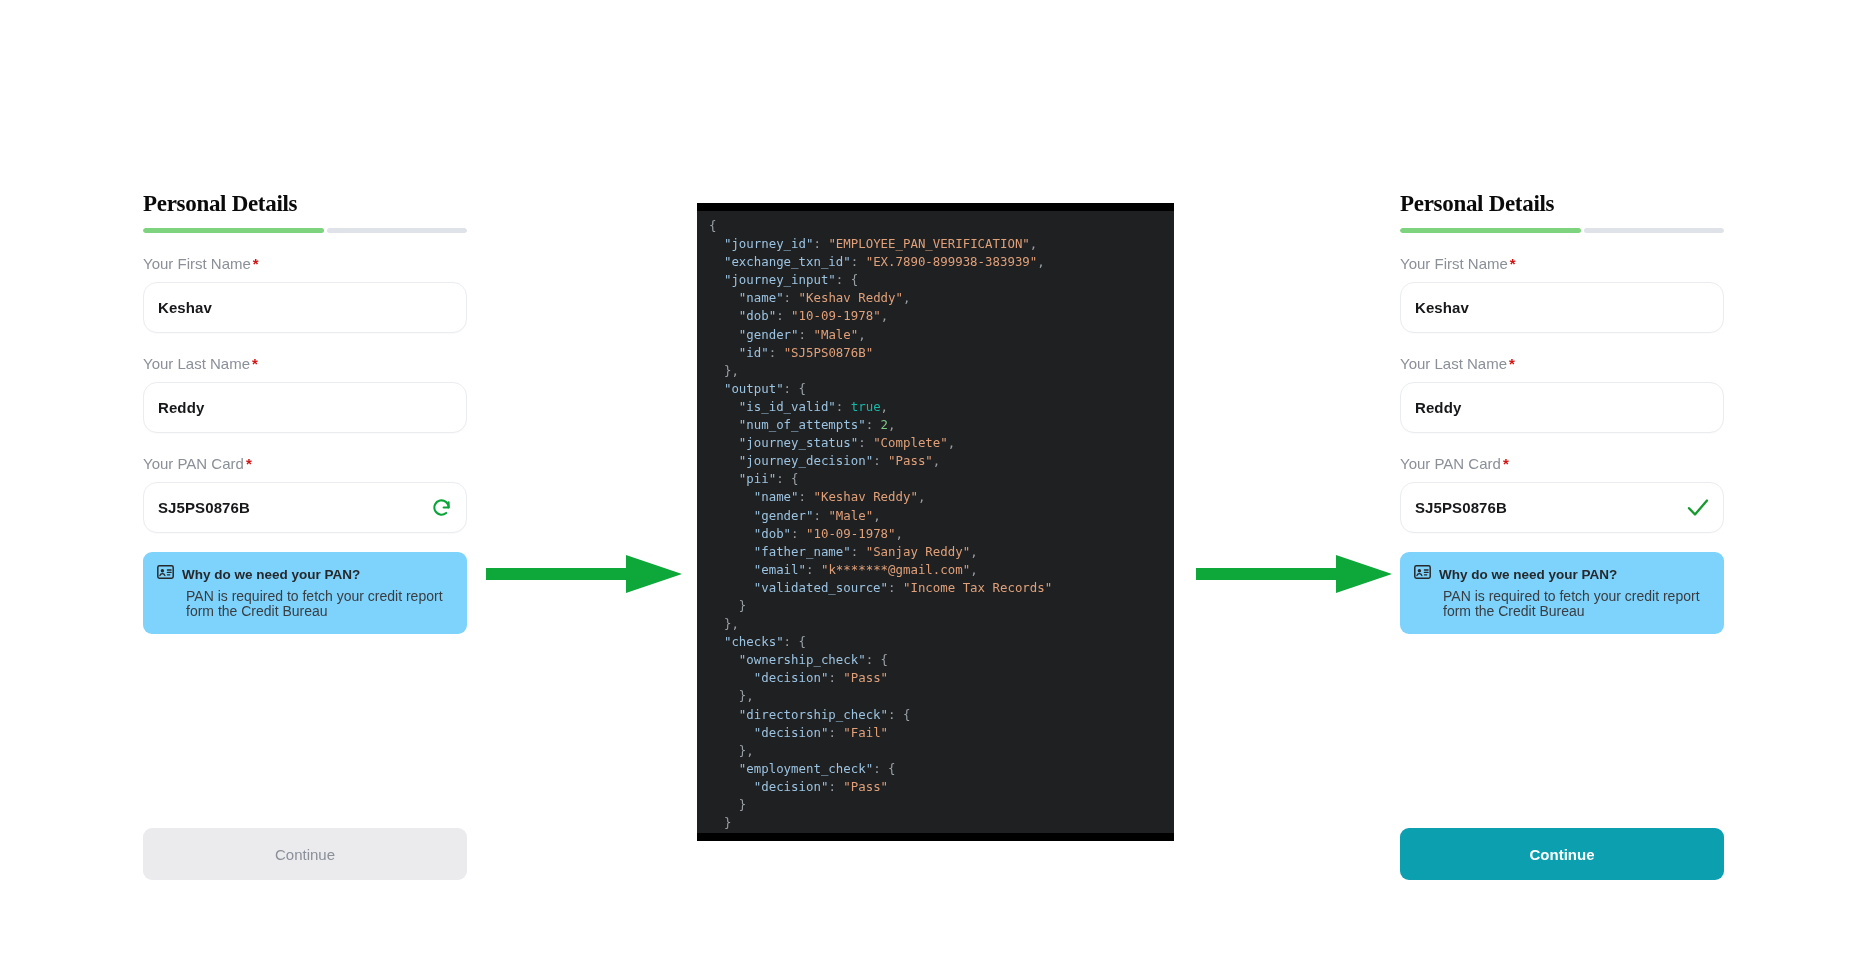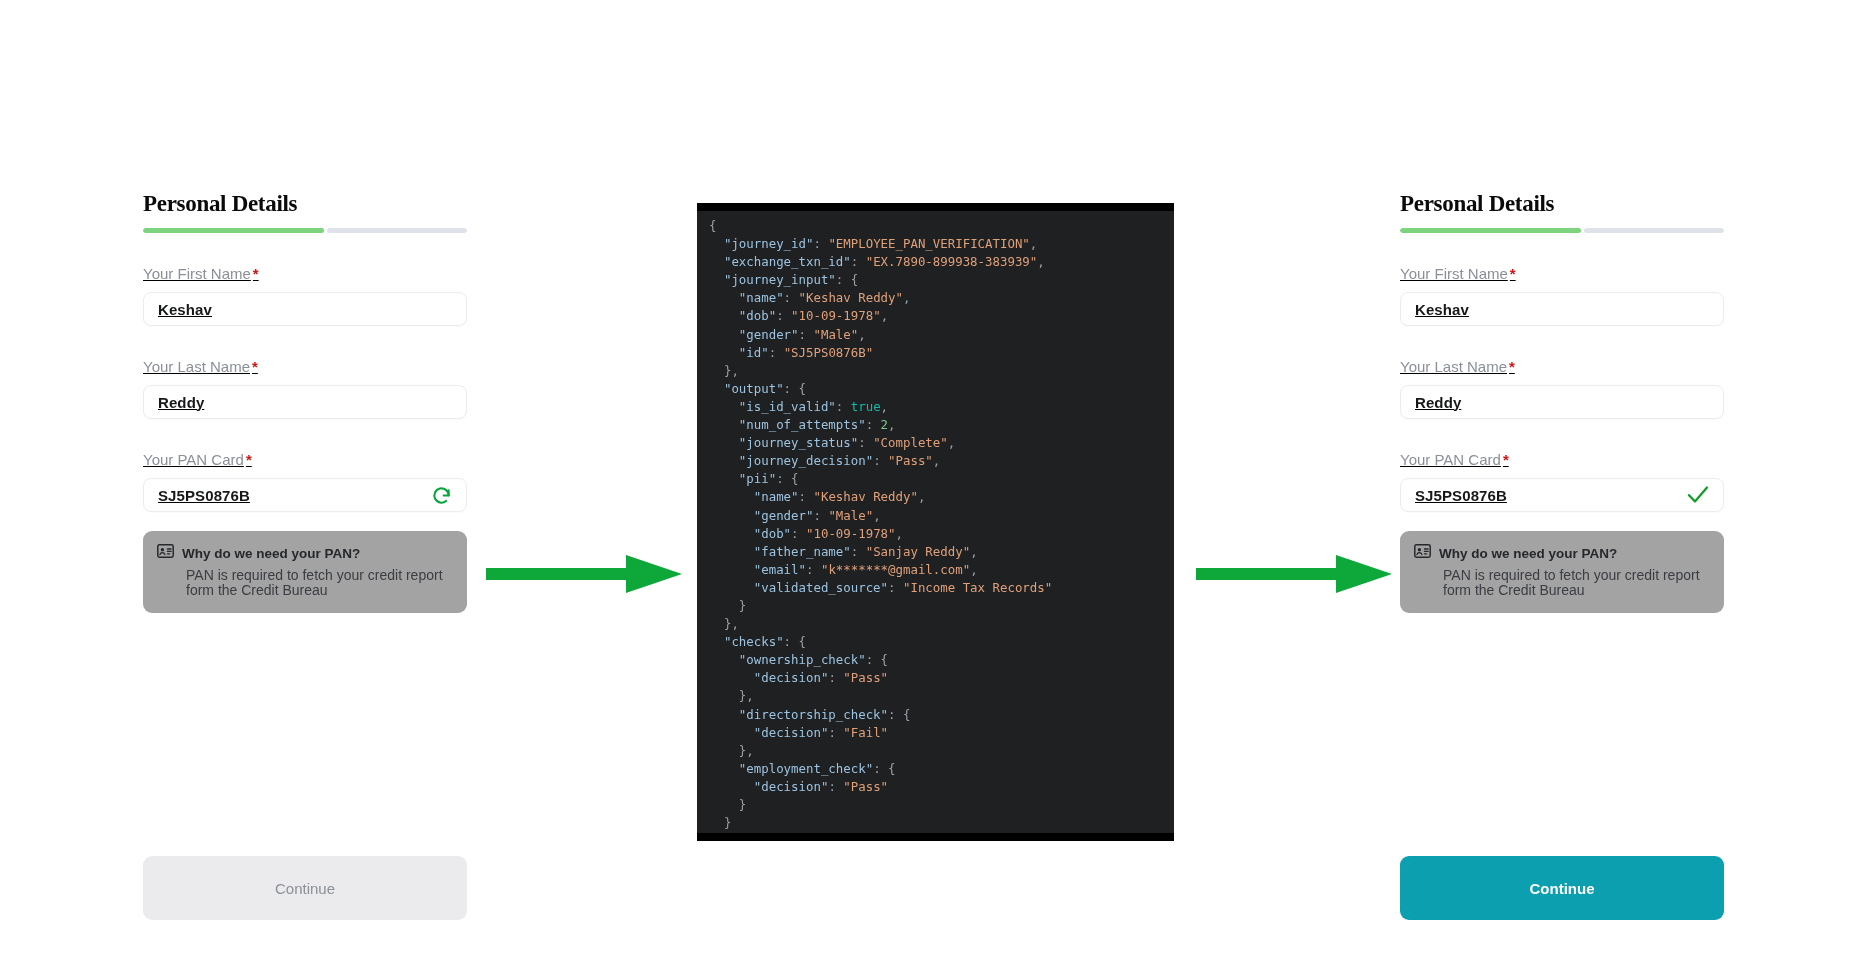--- a/index.html
+++ b/index.html
@@ -21,71 +21,70 @@
     font-size: 23px; font-weight: bold; color: #0a0a0a;
     letter-spacing: -0.3px; line-height: 28px; font-family: Liberation Serif, serif;
   }
   .progress-track {
     margin-top: 10px; height: 5px; width: 324px;
     display: flex; gap: 3px; border-radius: 3px; overflow: hidden;
   }
   .progress-fill { width: 56%; background: #7ed47e; border-radius: 3px; }
   .progress-rest { flex: 1; background: #dfe2e8; border-radius: 3px; }
 
-  .field { margin-top: 32px; text-decoration: underline; }
+  .field { margin-top: 22px; }
   .field-label {
     font-size: 15px; color: #8a8f98; font-weight: normal;
     line-height: 18px; margin-bottom: 9px; display: block;
   }
   .req { color: #d01414; font-weight: bold; margin-left: 2px; }
 
   .input-box {
     position: relative;
-    height: 34px; width: 324px;
+    height: 51px; width: 324px;
     border: 1.5px solid #eaecef;
-    border-radius: 8px;
+    border-radius: 14px;
     background: #ffffff;
     display: flex; align-items: center;
     padding: 0 14px 0 14px;
     box-shadow: 0 1px 1px rgba(16,24,40,0.02);
   }
   .input-value {
     font-size: 15px; font-weight: bold; color: #17181a;
     letter-spacing: 0.1px;
   }
   .input-adorn {
     position: absolute; right: 14px; top: 50%;
     transform: translateY(-50%);
     width: 22px; height: 22px;
     display: flex; align-items: center; justify-content: center;
   }
 
   
   .callout {
     margin-top: 19px;
     width: 324px;
-    background: #a3a3a3;
+    background: #7dd3fc;
     border-radius: 9px;
     padding: 13px 14px 15px 14px;
   }
   .callout-head { display: flex; align-items: center; gap: 8px; }
   .callout-title { font-size: 13.5px; font-weight: bold; color: #26282c; }
   .callout-body {
     margin-top: 6px; margin-left: 29px;
     font-size: 14px; color: #3a3d42; line-height: 15px;
   }
 
   
   .btn {
-    position: absolute; width: 324px; height: 64px;
+    position: absolute; width: 324px; height: 52px;
     border-radius: 9px; border: none;
     display: flex; align-items: center; justify-content: center;
     font-size: 15px; font-weight: bold;
     font-family: "Liberation Sans", sans-serif;
-    margin-top: 28px;
   }
   #btn-before { left: 143px; top: 828px; background: #ebebee; color: #8a8f98; font-weight: normal; }
   #btn-after  { left: 1400px; top: 828px; background: #0c9fb0; color: #ffffff; }
 
   
   .arrow { position: absolute; height: 42px; }
   #arrow-1 { left: 486px; top: 553px; width: 196px; }
   #arrow-2 { left: 1196px; top: 553px; width: 196px; }
 
   

